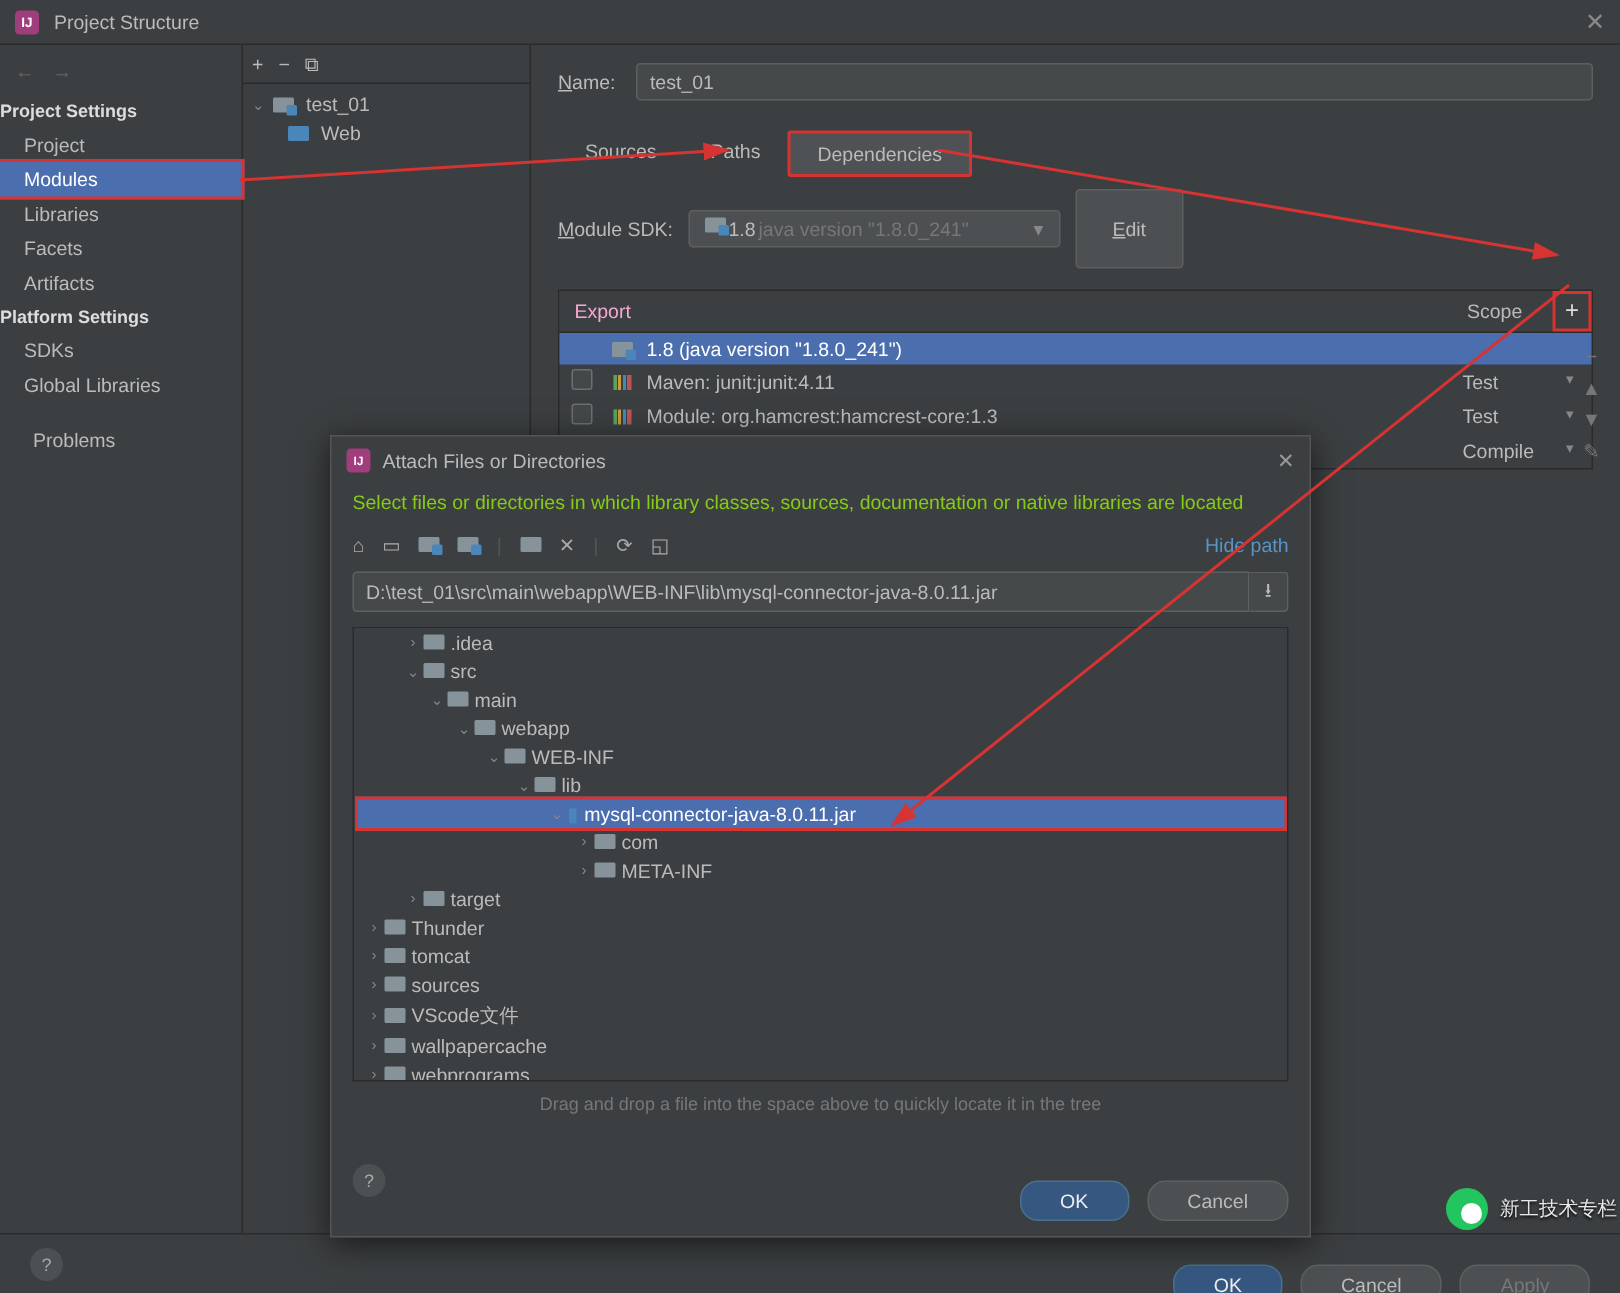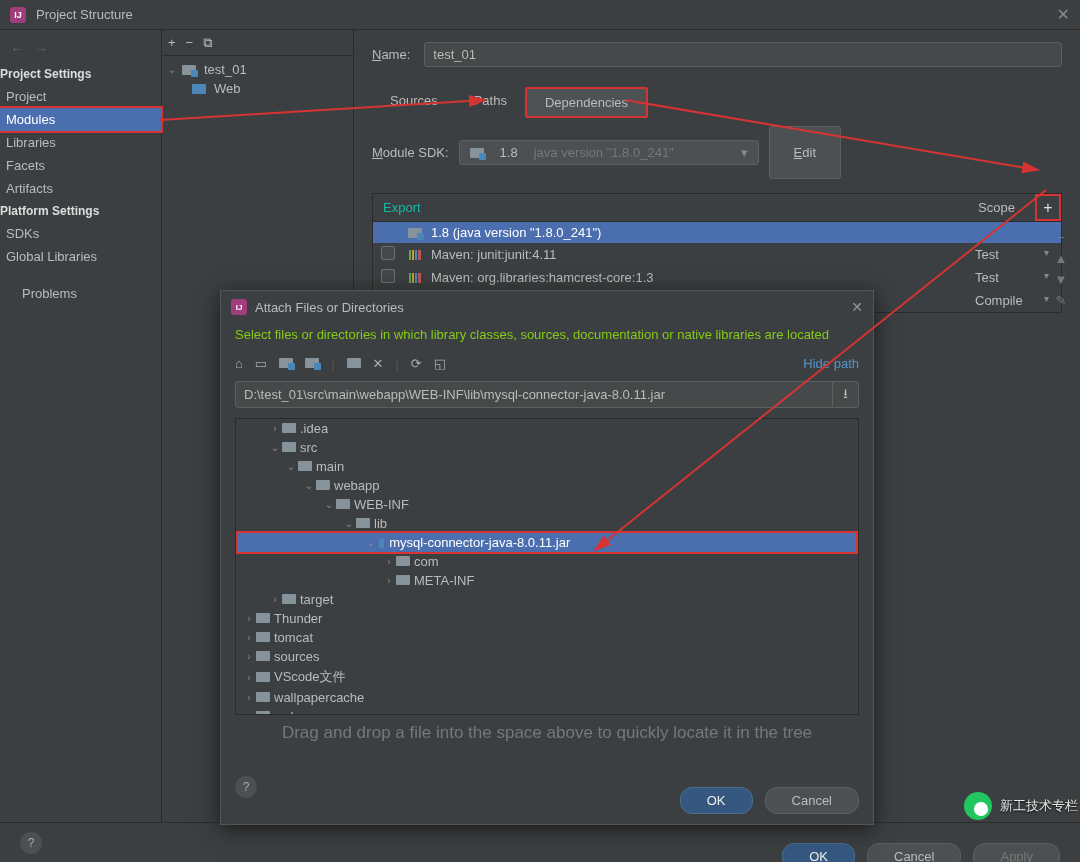--- a/index.html
+++ b/index.html
@@ -7,43 +7,43 @@
 
 .titlebar { height: 30px; display: flex; align-items: center; padding: 0 10px; background: #3c3f41; border-bottom: 1px solid #2b2b2b; }
 .titlebar .logo { width: 16px; height: 16px; background: #a03d7c; border-radius: 3px; margin-right: 10px; display:flex; align-items:center; justify-content:center; color:#fff; font-size:9px; font-weight:bold;}
 .titlebar .close { margin-left: auto; color: #888; cursor: pointer; font-size: 16px; }
 
 .main { display: flex; height: calc(100% - 70px); }
 
 .left-panel { width: 162px; background: #3c3f41; border-right: 1px solid #2b2b2b; padding-top: 6px; }
 .nav-arrows { display:flex; gap:12px; padding: 4px 10px 8px; color:#666; }
 .nav-heading { color: #ddd; padding: 4px 0; font-weight: bold; font-size: 12px; }
-.nav-item { padding: 4px 10px 4px 6px; color: #bbb; cursor: pointer; }
+.nav-item { padding: 4px 10px 4px 16px; color: #bbb; cursor: pointer; }
 .nav-item.selected { background: #4b6eaf; color: #fff; border: 2px solid #d63333; margin: -2px; position:relative; }
 
 .mid-panel { width: 192px; background: #3c3f41; border-right: 1px solid #2b2b2b; }
 .mid-toolbar { height: 26px; display:flex; align-items:center; padding: 0 6px; gap:10px; color:#bbb; border-bottom:1px solid #2b2b2b; }
 .mid-tree { padding: 4px 0; }
 .tree-row { padding: 2px 6px; color:#bbb; display:flex; align-items:center; gap:4px; }
 .tree-row .chev { color:#888; font-size:10px; width:10px; }
 
 .right-panel { flex:1; background:#3c3f41; padding: 12px 18px 0 18px; position:relative; }
 .name-row { display:flex; align-items:center; gap:14px; margin-bottom:20px; }
 .name-input { background:#45494a; border:1px solid #5e6060; color:#bbb; padding:4px 8px; flex:1; border-radius:3px; }
 .tabs { display:flex; gap:0; margin-bottom:8px; }
 .tab { padding:6px 18px; color:#bbb; cursor:pointer; }
 .tab.active { border:2px solid #d63333; background:#4e5254; border-radius:2px; }
 .sdk-row { display:flex; align-items:center; gap:10px; margin-bottom:14px; }
-.sdk-select { background:#4c5052; border:1px solid #5e6060; color:#bbb; padding:4px 10px; width:300px; display:flex; align-items:center; gap:16px; border-radius:3px; }
+.sdk-select { background:#4c5052; border:1px solid #5e6060; color:#bbb; padding:4px 10px; width:248px; display:flex; gap:2px; border-radius:3px; }
 .sdk-select .ver { color:#777; }
 .edit-btn { background:#4c5052; border:1px solid #5e6060; color:#bbb; padding:18px 24px; border-radius:3px; cursor:pointer; }
 
 .dep-table { border:1px solid #2b2b2b; background:#3c3f41; }
 .dep-header { display:flex; background:#3c3f41; border-bottom:1px solid #2b2b2b; }
-.dep-header .col-export { flex:1; padding:6px 10px; color:#14b8a6; }
+.dep-header .col-export { flex:1; padding:6px 10px; color:#f9a8d4; }
 .dep-header .col-scope { width:65px; padding:6px 8px; color:#bbb; }
 .dep-header .col-actions { width:26px; border:2px solid #d63333; display:flex; align-items:center; justify-content:center; color:#ddd; font-size:16px; cursor:pointer; }
 .dep-body { }
 .dep-row { display:flex; align-items:center; padding:3px 8px; color:#bbb; }
 .dep-row.selected { background:#4b6eaf; color:#fff; }
 .dep-row .cb { width:24px; }
 .dep-row .ico { width:20px; display:flex; justify-content:center; }
 .dep-row .txt { flex:1; padding-left:6px; }
 .dep-row .scope { width:78px; text-align:left; padding-right:14px; position:relative; }
 .dep-row .scope::after { content:"▾"; position:absolute; right:4px; color:#888; font-size:10px; }
@@ -62,21 +62,21 @@
 .dlg-path { margin:6px 14px; display:flex; }
 .dlg-path input { flex:1; background:#45494a; border:1px solid #5e6060; color:#bbb; padding:5px 8px; border-radius:3px 0 0 3px; }
 .dlg-path .dl { border:1px solid #5e6060; border-left:none; background:#45494a; width:26px; display:flex; align-items:center; justify-content:center; border-radius:0 3px 3px 0; cursor:pointer; }
 .file-tree { border:1px solid #2b2b2b; margin:4px 14px; flex:1; overflow:auto; background:#3c3f41; position:relative; }
 .ft-row { display:flex; align-items:center; padding:2px 6px; color:#bbb; cursor:pointer; }
 .ft-row.sel { background:#4b6eaf; color:#fff; border:2px solid #d63333; margin:-2px 0; }
 .ft-row .chev { width:14px; color:#888; font-size:10px; text-align:center; }
 .ft-row .folder { color:#87939a; margin-right:4px; }
 .ft-row .jar { color:#4a86b8; margin-right:4px; }
 .pad1{padding-left:32px} .pad2{padding-left:48px} .pad3{padding-left:66px} .pad4{padding-left:86px} .pad5{padding-left:106px} .pad6{padding-left:126px} .pad7{padding-left:146px}
-.ft-hint { text-align:center; color:#777; font-size:17px; padding:4px 0 6px; }
+.ft-hint { text-align:center; color:#777; font-size:12px; padding:4px 0 6px; }
 .dlg-buttons { display:flex; align-items:center; padding:10px 14px; gap:12px; }
 .dlg-buttons .help { width:22px; height:22px; border-radius:50%; background:#4c5052; color:#aaa; display:flex; align-items:center; justify-content:center; cursor:pointer; font-size:12px; }
 .dlg-buttons .spacer { flex:1; }
 .btn { padding:5px 26px; border-radius:12px; cursor:pointer; border:1px solid #5e6060; background:#4c5052; color:#bbb;margin-top:28px; }
 .btn.primary { background:#365880; border-color:#4a708b; color:#eee; }
 
 
 .bottom-bar { position:absolute; bottom:0; left:0; right:0; height:40px; border-top:1px solid #2b2b2b; display:flex; align-items:center; padding:0 20px; gap:12px; background:#3c3f41; }
 .bottom-bar .help { width:22px;height:22px;border-radius:50%;background:#4c5052;color:#aaa;display:flex;align-items:center;justify-content:center;font-size:12px; }
 .bottom-bar .spacer{flex:1;}
@@ -185,21 +185,21 @@
               <span class="bars"></span>
             </span>
           <span class="txt">Maven: junit:junit:4.11</span>
           <span class="scope">Test</span>
         </div>
         <div class="dep-row">
           <span class="cb"><span class="checkbox"></span></span>
           <span class="ico">
               <span class="bars"></span>
             </span>
-          <span class="txt">Maven: org.libraries:hamcrest-core:1.3</span>
+          <span class="txt">Module: org.hamcrest:hamcrest-core:1.3</span>
           <span class="scope">Test</span>
         </div>
         <div class="dep-row">
           <span class="cb"><span class="checkbox"></span></span>
           <span class="ico"></span>
           <span class="txt"></span>
           <span class="scope">Compile</span>
         </div>
       </div>
     </div>

